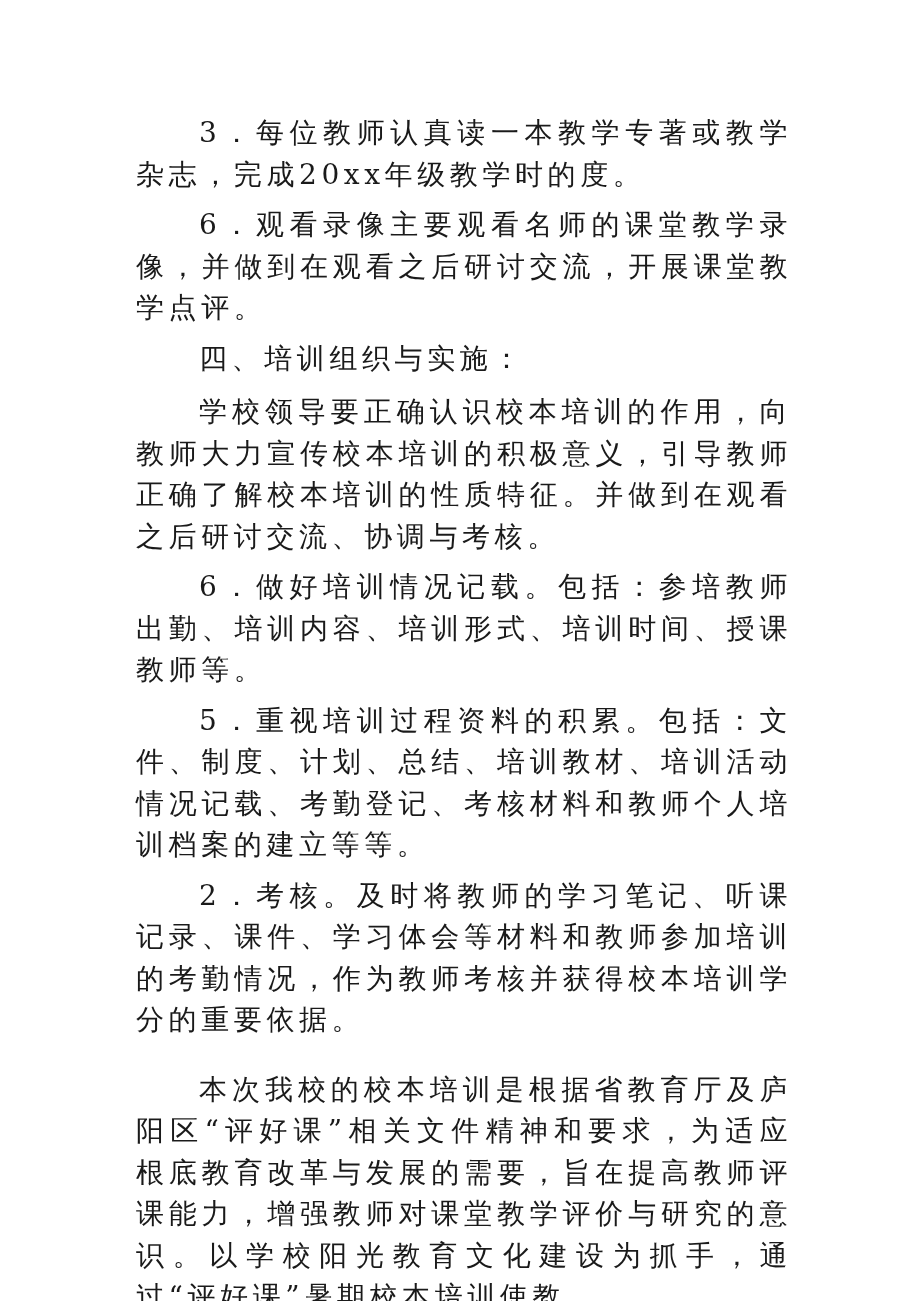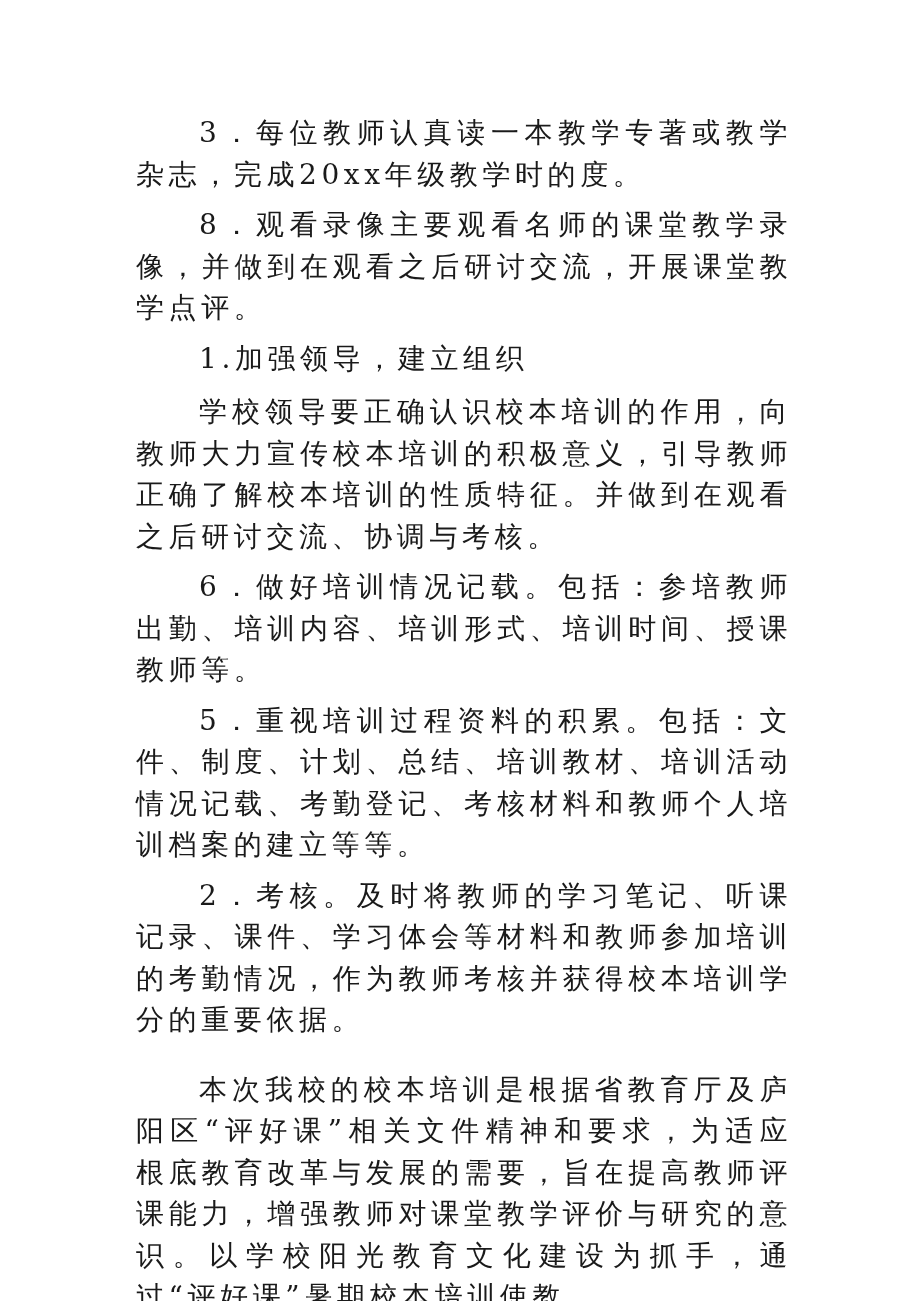--- a/index.html
+++ b/index.html
@@ -37,20 +37,20 @@
     }
     .gap-large {
       margin-top: 28px;
     }
   </style>
 </head>
 <body>
 
 <div class="page">
   <p class="para">3．每位教师认真读一本教学专著或教学杂志，完成20xx年级教学时的度。</p>
-  <p class="para">8．观看录像主要观看名师的课堂教学录像，并做到在观看之后研讨交流，开展课堂教学点评。</p>
-  <p class="para heading">1.加强领导，建立组织</p>
+  <p class="para">6．观看录像主要观看名师的课堂教学录像，并做到在观看之后研讨交流，开展课堂教学点评。</p>
+  <p class="para heading">四、培训组织与实施：</p>
   <p class="para">学校领导要正确认识校本培训的作用，向教师大力宣传校本培训的积极意义，引导教师正确了解校本培训的性质特征。并做到在观看之后研讨交流、协调与考核。</p>
   <p class="para">6．做好培训情况记载。包括：参培教师出勤、培训内容、培训形式、培训时间、授课教师等。</p>
   <p class="para">5．重视培训过程资料的积累。包括：文件、制度、计划、总结、培训教材、培训活动情况记载、考勤登记、考核材料和教师个人培训档案的建立等等。</p>
   <p class="para">2．考核。及时将教师的学习笔记、听课记录、课件、学习体会等材料和教师参加培训的考勤情况，作为教师考核并获得校本培训学分的重要依据。</p>
   <p class="para gap-large">本次我校的校本培训是根据省教育厅及庐阳区“评好课”相关文件精神和要求，为适应根底教育改革与发展的需要，旨在提高教师评课能力，增强教师对课堂教学评价与研究的意识。以学校阳光教育文化建设为抓手，通过“评好课”暑期校本培训使教</p>
 </div>
 
 </body></html>

